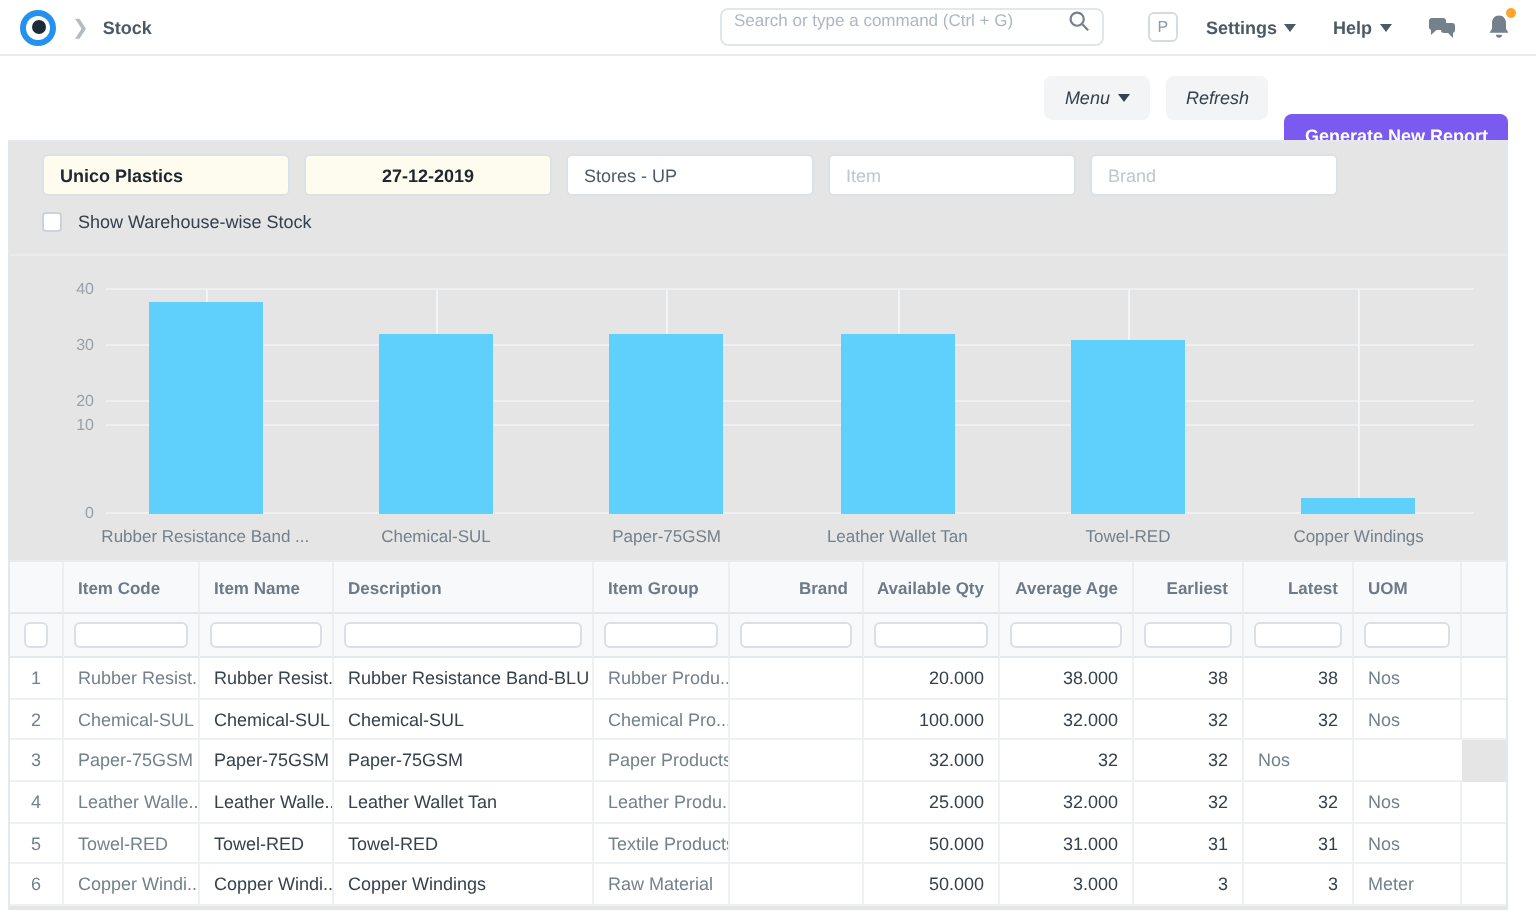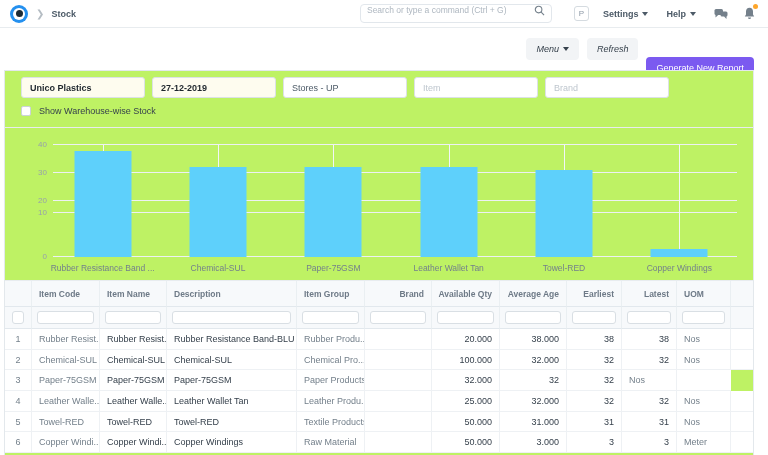--- a/index.html
+++ b/index.html
@@ -34,26 +34,26 @@
   .nav-icon:last-child { margin-right:2px; }
   .notif-dot { position:absolute; top:-3px; right:-3px; width:5px; height:5px; border-radius:50%; }
 
   
   .page-head { height:42px; display:flex; align-items:center; padding:0 14px 0 10px; background:#fff; }
   .page-title { font-size:17px; font-weight:700; color:#1F272E; letter-spacing:.2px; }
   .head-spacer { flex:1; }
   .btn { height:22px; border:none; border-radius:4px; font-family:inherit; font-size:9px;
          padding:0 10px; cursor:pointer; display:inline-flex; align-items:center; }
   .btn-light { background:#F2F4F6; color:#36414C; margin-left:8px;font-style:italic; }
-  .btn-primary { color:#fff; margin-left:8px; font-weight:400;margin-top:38px; }
+  .btn-primary { color:#fff; margin-left:8px; font-weight:700;margin-top:38px; }
   .btn .caret { border-top-color:#36414C; }
 
   
   .card { position:absolute; left:4px; top:70px; width:750px; height:386px;
-          border:1px solid #E3E8EC; border-bottom:none; background:#bef264; }
+          border:1px solid #E3E8EC; border-bottom:none; background:#e5e5e5; }
 
   
   .filters { height:57px; border-bottom:1px solid #E8ECEF; padding:6px 16px 0; }
   .filter-row { display:flex; }
   .f-input { width:124px; height:21px; border:1px solid #DCE1E6; border-radius:3px;
              font-family:inherit; font-size:9px; padding:0 8px; margin-right:7px; color:#4C5A67;
              background:#fff; outline:none; }
   .f-input.hl { font-weight:700; color:#1F272E; }
   .f-input::placeholder { color:#BEC6CE; }
   .check-row { display:flex; align-items:center; margin-top:8px; cursor:pointer; }
@@ -155,21 +155,21 @@
     <button class="btn btn-primary" id="btn-generate" style="background: rgb(123, 90, 240);">
       <span>Generate New Report</span>
     </button>
   </div>
 
   <div class="card">
 
     <div class="filters">
       <div class="filter-row">
         <input class="f-input hl" value="Unico Plastics" style="background: rgb(254, 252, 239);">
-        <input class="f-input hl" value="27-12-2019" style="background: rgb(254, 252, 239);">
+        <input class="f-input hl" value="27-12-2019" style="background: rgb(254, 252, 239); text-align: center;">
         <input class="f-input" value="Stores - UP" style="">
         <input class="f-input" placeholder="Item" style="">
         <input class="f-input" placeholder="Brand" style="">
       </div>
       <div class="check-row">
         <div class="checkbox"></div>
         <span class="check-label">Show Warehouse-wise Stock</span>
       </div>
     </div>
 

